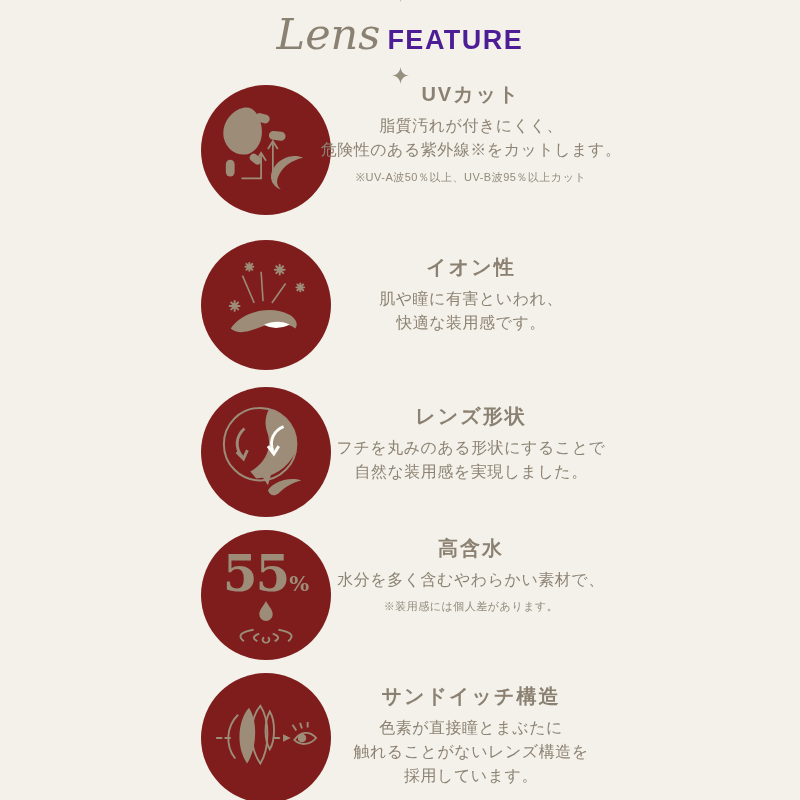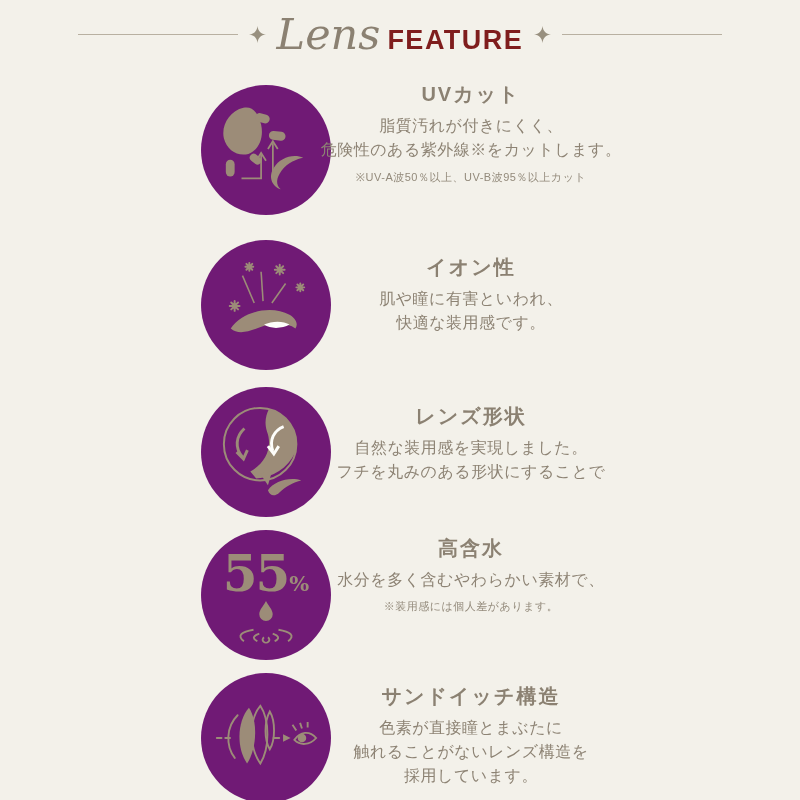--- a/index.html
+++ b/index.html
@@ -1,30 +1,30 @@
 <!DOCTYPE html>
 <html><head>
 <meta charset="utf-8">
 <style>
   html,body{margin:0;padding:0;}
   .page{position:relative;width:800px;height:800px;background:#f3f1ea;overflow:hidden;
         font-family:"Liberation Sans",sans-serif;color:#8b8172;}
   
   .header{position:absolute;top:8px;left:0;width:100%;height:52px;
-          display:flex;align-items:center;justify-content:center;gap:11px;}
+          display:flex;align-items:center;justify-content:center;gap:11px;flex-direction:column;}
   .hline{width:160px;height:1px;background:#b8b0a1;}
   .brand{display:flex;align-items:baseline;gap:7px;}
   .brand-script{font-family:"DejaVu Serif",serif;font-style:italic;font-weight:400;
                 font-size:43px;line-height:1;color:#8b8172;}
-  .brand-caps{font-size:27px;font-weight:700;letter-spacing:1.5px;color:#7f1d1d;}
+  .brand-caps{font-size:27px;font-weight:700;letter-spacing:1.5px;color:#4c1d95;}
   .sparkle{flex:0 0 auto;}
   
   .feature{position:absolute;left:8px;width:100%;height:150px;}
   .icon-circle{position:absolute;left:193px;top:0;width:130px;height:130px;border-radius:50%;
-               background:#701a75;display:flex;flex-direction:column;align-items:center;justify-content:center;}
+               background:#7f1d1d;display:flex;flex-direction:column;align-items:center;justify-content:center;}
   .ftext{position:absolute;left:463px;transform:translateX(-50%);text-align:center;white-space:nowrap;}
   .ftitle{margin:0 0 6px;font-size:20px;font-weight:700;letter-spacing:2px;color:#8b8172;}
   .fline{margin:0;font-size:16px;line-height:24px;letter-spacing:0.5px;color:#8d8374;}
   .fnote{margin:7px 0 0;font-size:11px;letter-spacing:0.5px;color:#938a7b;}
   
   .pct-row{display:flex;align-items:baseline;line-height:1;margin-top:6px;}
   .pct-num{font-family:"DejaVu Serif",serif;font-weight:700;font-size:50px;letter-spacing:-2px;color:#9c8c78;}
   .pct-sign{font-family:"DejaVu Serif",serif;font-weight:700;font-size:21px;color:#9c8c78;margin-left:1px;}
 </style>
 </head>
@@ -115,22 +115,22 @@
         <path d="M68 24 C58 28 53 38 57 49" fill="none" stroke="#fdfdfa" stroke-width="3"></path>
         <path d="M52 44 L58 52 L63 44" fill="none" stroke="#fdfdfa" stroke-width="3"></path>
         <path d="M28 26 C19 34 18 46 26 55" fill="none" stroke="#9c8c78" stroke-width="3"></path>
         <path d="M20 50 L27 57 L31 48" fill="none" stroke="#9c8c78" stroke-width="3"></path>
         <path fill="#9c8c78" d="M44 72 L52 84 L56 70 Z"></path>
         <path fill="#9c8c78" d="M52 89 C58 80 74 75 86 79 C78 81 70 85 64 91 C59 96 54 95 52 89 Z"></path>
       </svg>
     </div>
     <div class="ftext" style="top:16px">
       <h2 class="ftitle">レンズ形状</h2>
+      <p class="fline">フチを丸みのある形状にすることで</p>
       <p class="fline">自然な装用感を実現しました。</p>
-      <p class="fline">フチを丸みのある形状にすることで</p>
     </div>
   </section>
 
   <section class="feature" style="top:530px">
     <div class="icon-circle">
       <div class="pct-row">
         <span class="pct-num">55</span>
         <span class="pct-sign">%</span>
       </div>
       <svg width="70" height="48" viewBox="0 0 70 50">

